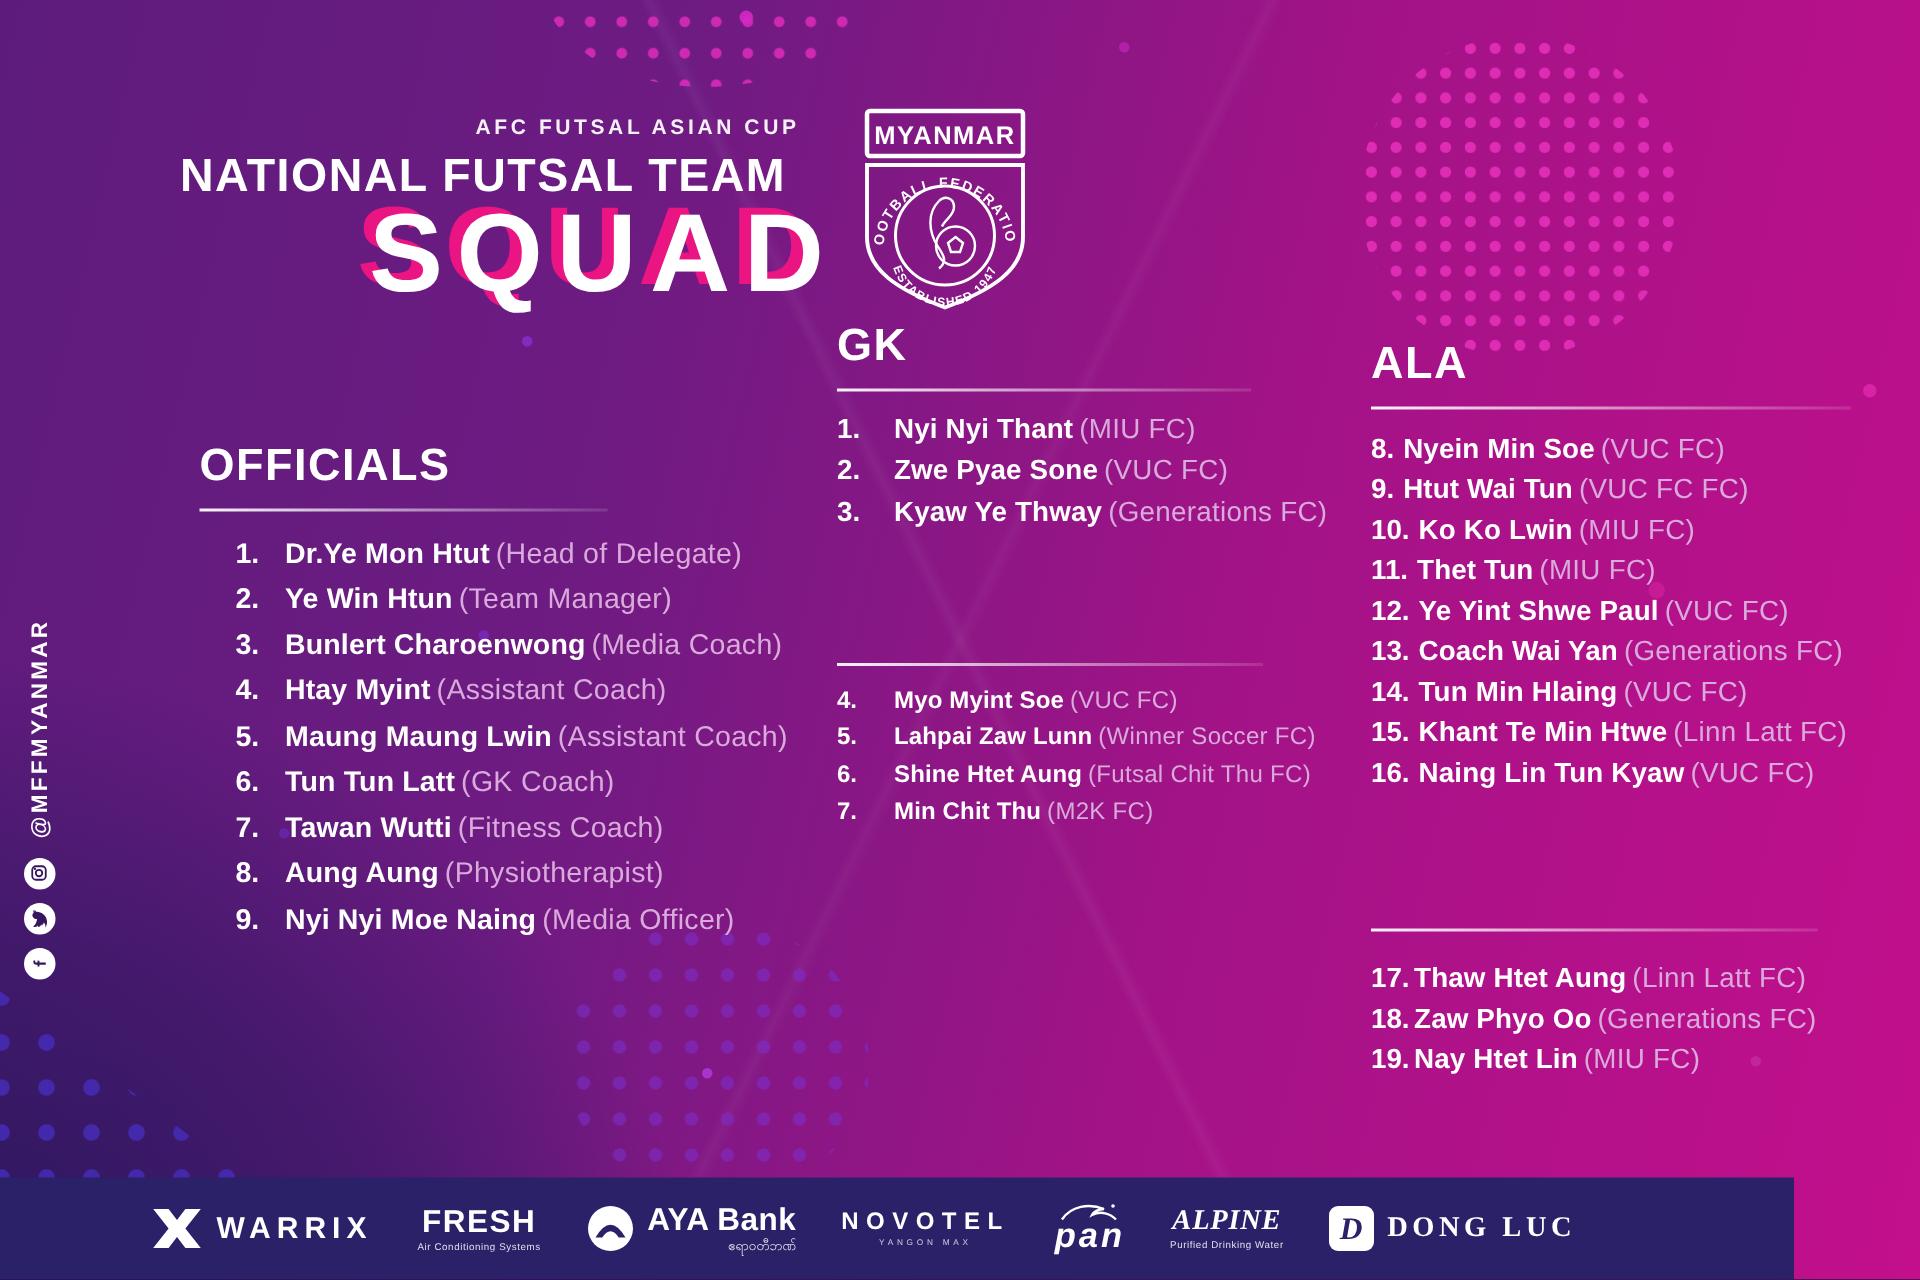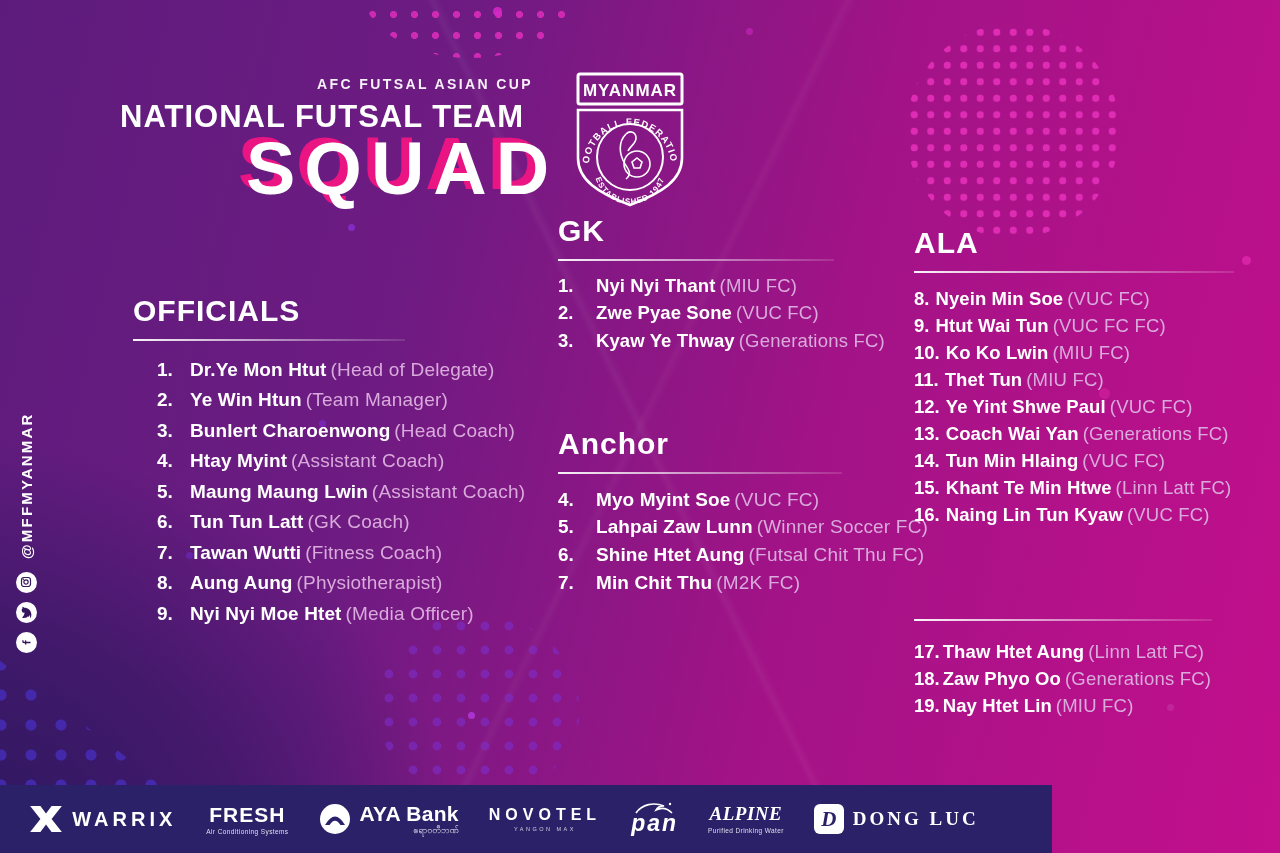--- a/index.html
+++ b/index.html
@@ -61,34 +61,34 @@
   #officials ol{margin-top:19px;padding-left:24px;font-size:19px;}
   #officials .row{margin-bottom:11.5px;}
   #officials .num{display:inline-block;width:33px;}
   #gk{left:558px;top:216px;width:345px;}
   #gk .rule{width:276px;}
   #gk ol{margin-top:16px;font-size:18.5px;}
   #gk .row{margin-bottom:9px;}
   #gk .num,#anchor .num{display:inline-block;width:38px;}
   #anchor{left:558px;top:429px;width:350px;}
   #anchor .rule{width:284px;}
-  #anchor ol{margin-top:16px;font-size:19px;}
+  #anchor ol{margin-top:16px;font-size:16px;}
   #anchor .row{margin-bottom:8.8px;}
   #ala{left:914px;top:228px;width:340px;}
   #ala .rule{width:320px;}
   #ala ol{margin-top:17px;font-size:18.5px;}
   #ala .row{margin-bottom:8.5px;}
   #ala .num{margin-right:6px;}
   #pivot{left:914px;top:606px;width:320px;}
   #pivot .rule{width:298px;}
   #pivot ol{margin-top:22px;font-size:18.5px;}
   #pivot .row{margin-bottom:8.5px;}
   #pivot .num{margin-right:3px;}
   
-  .bar{position:absolute;left:0;bottom:0;width:1052px;height:68px;background:var(--bar);
+  .bar{position:absolute;left:0;bottom:0;width:1196px;height:68px;background:var(--bar);
     display:flex;align-items:center;justify-content:center;gap:30px;padding-right:44px;box-sizing:border-box;margin-top:34px;}
   .sp{display:flex;align-items:center;gap:9px;color:#fff;}
   .sp .col{display:flex;flex-direction:column;align-items:center;line-height:1.1;}
   .sp-warrix-name{font-size:20px;font-weight:800;letter-spacing:4px;}
   .sp-fresh-name{font-size:21px;font-weight:800;letter-spacing:1px;text-align:right;}
   .sp-tag{font-size:6.5px;letter-spacing:.4px;color:rgba(255,255,255,.85);margin-top:2px;}
   .sp-aya-name{font-size:21px;font-weight:700;letter-spacing:.3px;}
   .sp-aya-tag{font-size:9px;align-self:flex-end;color:rgba(255,255,255,.9);margin-top:1px;}
   .sp-novotel-name{font-size:16px;font-weight:600;letter-spacing:5px;}
   .sp-novotel-tag{font-size:5.5px;letter-spacing:2.5px;color:rgba(255,255,255,.75);margin-top:3px;}
@@ -159,42 +159,41 @@
       <span class="handle">@MFFMYANMAR</span>
     </div>
   </div>
 
   <section class="section" id="officials">
     <h2>OFFICIALS</h2>
     <div class="rule"></div>
     <ol>
         <li class="row"><span class="num">1.</span><span class="name">Dr.Ye Mon Htut</span><span class="detail">(Head of Delegate)</span></li>
         <li class="row"><span class="num">2.</span><span class="name">Ye Win Htun</span><span class="detail">(Team Manager)</span></li>
-        <li class="row"><span class="num">3.</span><span class="name">Bunlert Charoenwong</span><span class="detail">(Head Coach)</span></li>
+        <li class="row"><span class="num">3.</span><span class="name">Bunlert Charoenwong</span><span class="detail">(Media Coach)</span></li>
         <li class="row"><span class="num">4.</span><span class="name">Htay Myint</span><span class="detail">(Assistant Coach)</span></li>
         <li class="row"><span class="num">5.</span><span class="name">Maung Maung Lwin</span><span class="detail">(Assistant Coach)</span></li>
         <li class="row"><span class="num">6.</span><span class="name">Tun Tun Latt</span><span class="detail">(GK Coach)</span></li>
         <li class="row"><span class="num">7.</span><span class="name">Tawan Wutti</span><span class="detail">(Fitness Coach)</span></li>
         <li class="row"><span class="num">8.</span><span class="name">Aung Aung</span><span class="detail">(Physiotherapist)</span></li>
-        <li class="row"><span class="num">9.</span><span class="name">Nyi Nyi Moe Htet</span><span class="detail">(Media Officer)</span></li>
+        <li class="row"><span class="num">9.</span><span class="name">Nyi Nyi Moe Naing</span><span class="detail">(Media Officer)</span></li>
       </ol>
   </section>
 
   <section class="section" id="gk">
     <h2>GK</h2>
     <div class="rule"></div>
     <ol>
         <li class="row"><span class="num">1.</span><span class="name">Nyi Nyi Thant</span><span class="detail">(MIU FC)</span></li>
         <li class="row"><span class="num">2.</span><span class="name">Zwe Pyae Sone</span><span class="detail">(VUC FC)</span></li>
         <li class="row"><span class="num">3.</span><span class="name">Kyaw Ye Thway</span><span class="detail">(Generations FC)</span></li>
       </ol>
   </section>
 
   <section class="section" id="anchor">
-    <h2>Anchor</h2>
     <div class="rule"></div>
     <ol>
         <li class="row"><span class="num">4.</span><span class="name">Myo Myint Soe</span><span class="detail">(VUC FC)</span></li>
         <li class="row"><span class="num">5.</span><span class="name">Lahpai Zaw Lunn</span><span class="detail">(Winner Soccer FC)</span></li>
         <li class="row"><span class="num">6.</span><span class="name">Shine Htet Aung</span><span class="detail">(Futsal Chit Thu FC)</span></li>
         <li class="row"><span class="num">7.</span><span class="name">Min Chit Thu</span><span class="detail">(M2K FC)</span></li>
       </ol>
   </section>
 
   <section class="section" id="ala">

